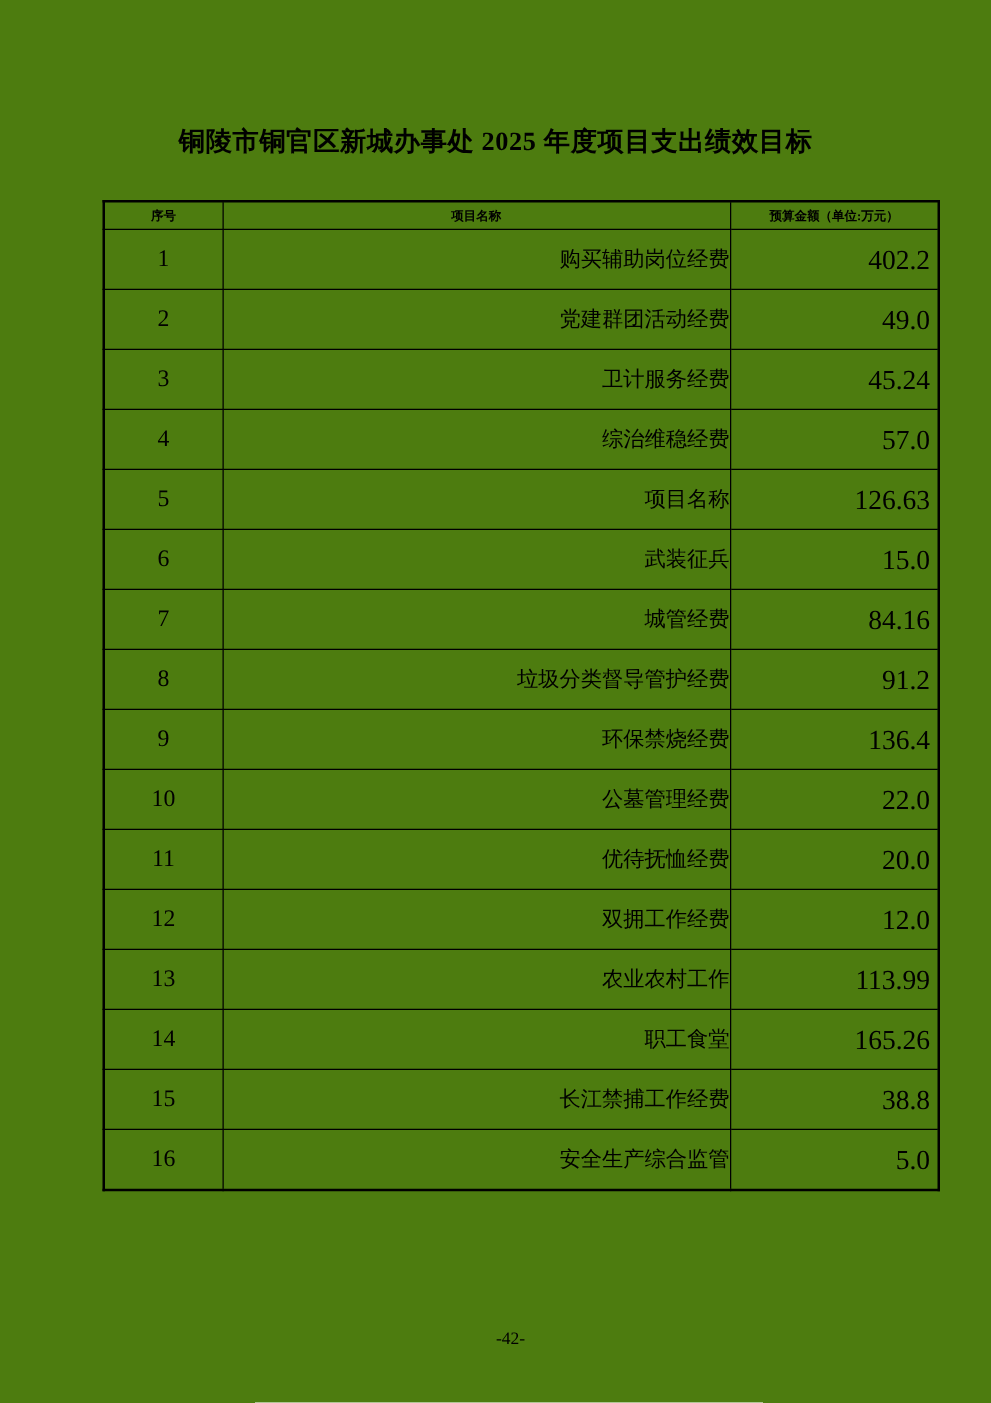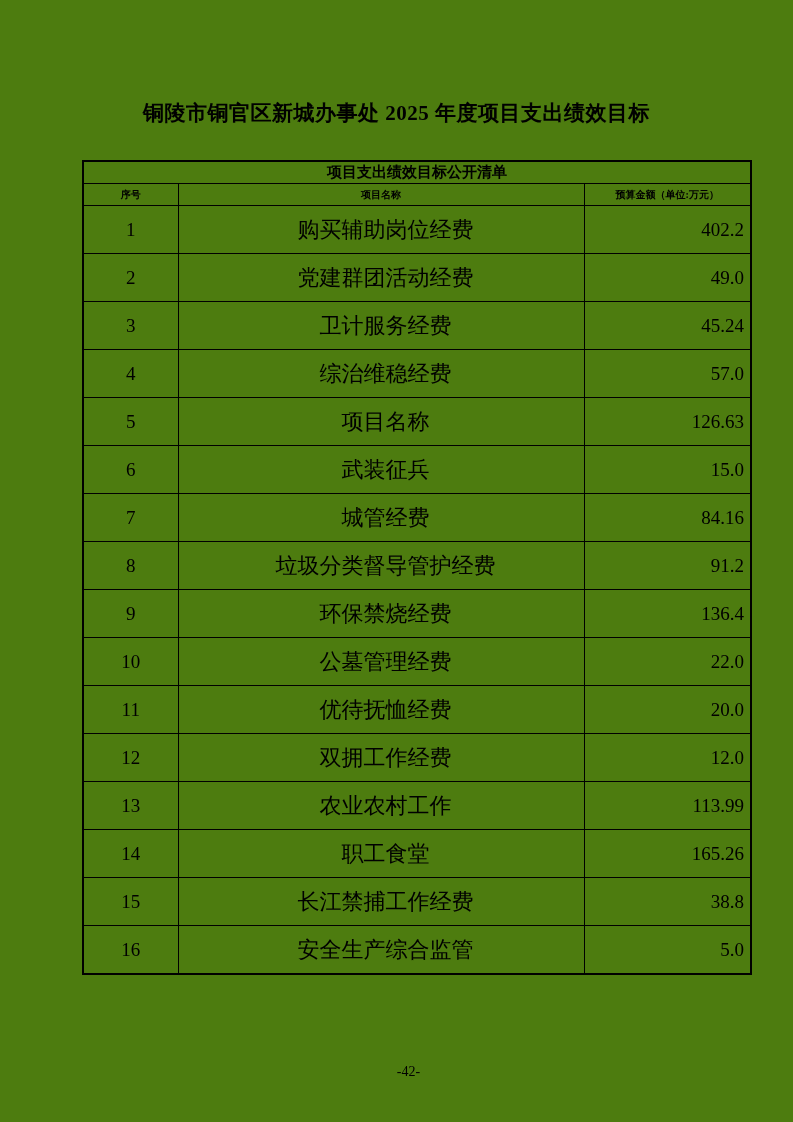--- a/index.html
+++ b/index.html
@@ -55,27 +55,27 @@
     text-align: center;
     padding: 0;
   }
   .perf-table tbody td { height: 47px; }
   td.cell-no {
     text-align: center;
     font-size: 19px;
     padding: 0;
   }
   td.cell-name {
-    text-align: center;
-    font-size: 22px;
+    text-align: right;
+    font-size: 17px;
     padding: 0 0 0 9px;
   }
   td.cell-amount {
     text-align: right;
-    font-size: 19px;
+    font-size: 22px;
     padding: 0 6px 0 0;
   }
   .page-footer {
     position: absolute;
     top: 1064px;
     left: 12px;
     width: 100%;
     text-align: center;
     font-size: 14px;
   }
@@ -87,23 +87,20 @@
 
   <h1 class="doc-title">铜陵市铜官区新城办事处 2025 年度项目支出绩效目标</h1>
 
   <table class="perf-table">
     <colgroup>
       <col class="col-no">
       <col class="col-name">
       <col class="col-amount">
     </colgroup>
     <thead>
-      <tr class="caption-row">
-        <th colspan="3">项目支出绩效目标公开清单</th>
-      </tr>
       <tr class="header-row">
         <th>序号</th>
         <th>项目名称</th>
         <th>预算金额（单位:万元）</th>
       </tr>
     </thead>
     <tbody>
       <tr>
         <td class="cell-no">1</td>
         <td class="cell-name">购买辅助岗位经费</td>

